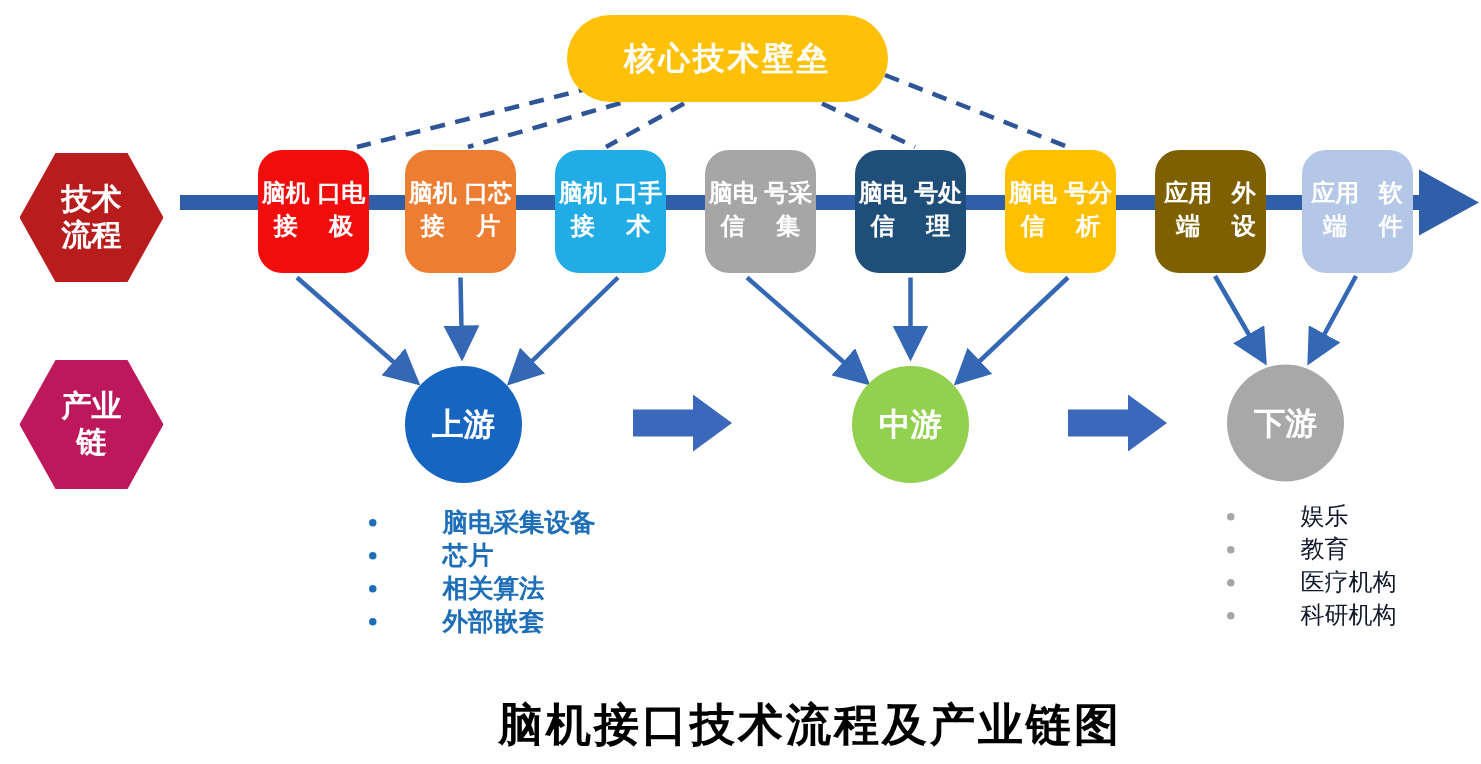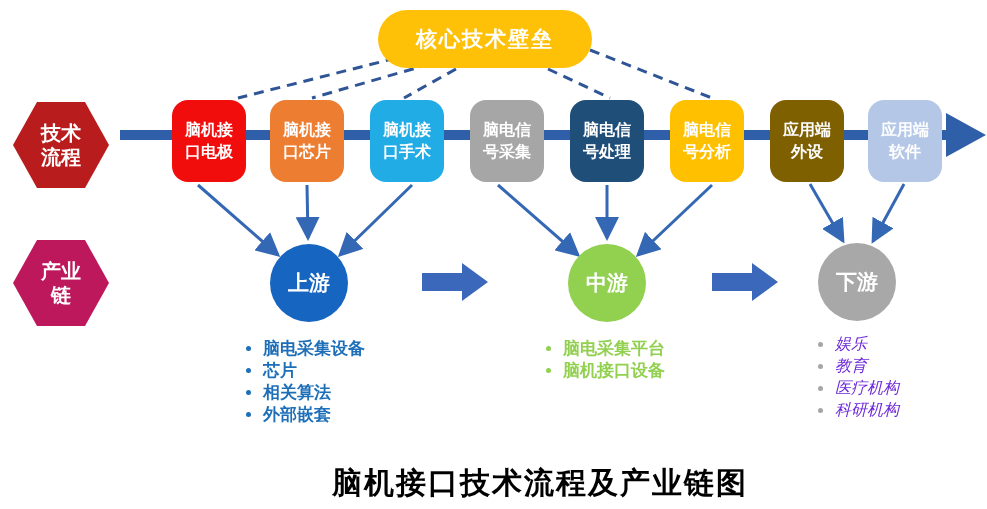--- a/index.html
+++ b/index.html
@@ -46,21 +46,21 @@
   }
   .hex-blue  { top: 102px; background: #b91c1c; }
   .hex-green { top: 240px; background: #be185d; }
 
   
   .pbox {
     position: absolute;
     top: 100px;
     width: 74px; height: 82px;
     border-radius: 16px;
-    display: flex; flex-direction: column; align-items: center; justify-content: center;
+    display: flex; flex-direction: row; align-items: center; justify-content: center;
     color: #ffffff; font-size: 16px; font-weight: bold; line-height: 1.35;
     text-align: center;
   }
   .bx1 { left: 172px; background: #F20D0D; }
   .bx2 { left: 270px; background: #ED7D31; }
   .bx3 { left: 370px; background: #22ACE5; }
   .bx4 { left: 470px; background: #A6A6A6; }
   .bx5 { left: 570px; background: #1F4E79; }
   .bx6 { left: 670px; background: #FFC000; }
   .bx7 { left: 770px; background: #7F6000; }
@@ -78,30 +78,31 @@
   .c-mid  { left: 568px; top: 244px; background: #92D050; }
   .c-down { left: 818px; top: 243px; background: #A8A8A8; }
 
   
   .blist { position: absolute; list-style: none; }
   .blist li {
     display: flex; align-items: center;
     height: 22px;
     font-size: 17px; font-weight: bold;
     white-space: nowrap;
+    gap: 32px;
   }
   .blist .dot {
     width: 5px; height: 5px; border-radius: 50%;
     margin-right: 12px; flex: 0 0 auto;
   }
   .list-up   { left: 246px; top: 337px; color: #1E6FB8; }
   .list-up .dot   { background: #1E6FB8; }
   .list-mid  { left: 546px; top: 337px; color: #92D050; }
   .list-mid .dot  { background: #92D050; }
-  .list-down { left: 818px; top: 333px; color: #6d28d9; font-weight: normal; font-style: italic; }
+  .list-down { left: 818px; top: 333px; color: #0f172a; font-weight: normal; }
   .list-down li { font-weight: normal; font-size: 16px; }
   .list-down .dot { background: #A6A6A6; }
 
   
   .title {
     position: absolute;
     left: 100px; top: 463px; width: 880px;
     text-align: center;
     font-family: "Liberation Serif", "DejaVu Serif", serif;
     font-weight: bold;
@@ -227,46 +228,36 @@
     <li>
         <span class="dot"></span>
         <span>相关算法</span>
       </li>
     <li>
         <span class="dot"></span>
         <span>外部嵌套</span>
       </li>
   </ul>
 
-  <ul class="blist list-mid">
-    <li>
-        <span class="dot"></span>
-        <span>脑电采集平台</span>
-      </li>
-    <li>
-        <span class="dot"></span>
-        <span>脑机接口设备</span>
+
+  <ul class="blist list-down">
+    <li>
+        <span class="dot"></span>
+        <span>娱乐</span>
+      </li>
+    <li>
+        <span class="dot"></span>
+        <span>教育</span>
+      </li>
+    <li>
+        <span class="dot"></span>
+        <span>医疗机构</span>
+      </li>
+    <li>
+        <span class="dot"></span>
+        <span>科研机构</span>
       </li>
   </ul>
 
-  <ul class="blist list-down">
-    <li>
-        <span class="dot"></span>
-        <span>娱乐</span>
-      </li>
-    <li>
-        <span class="dot"></span>
-        <span>教育</span>
-      </li>
-    <li>
-        <span class="dot"></span>
-        <span>医疗机构</span>
-      </li>
-    <li>
-        <span class="dot"></span>
-        <span>科研机构</span>
-      </li>
-  </ul>
-
   <div class="title">脑机接口技术流程及产业链图</div>
 
 
 </div>
 
 </body></html>

